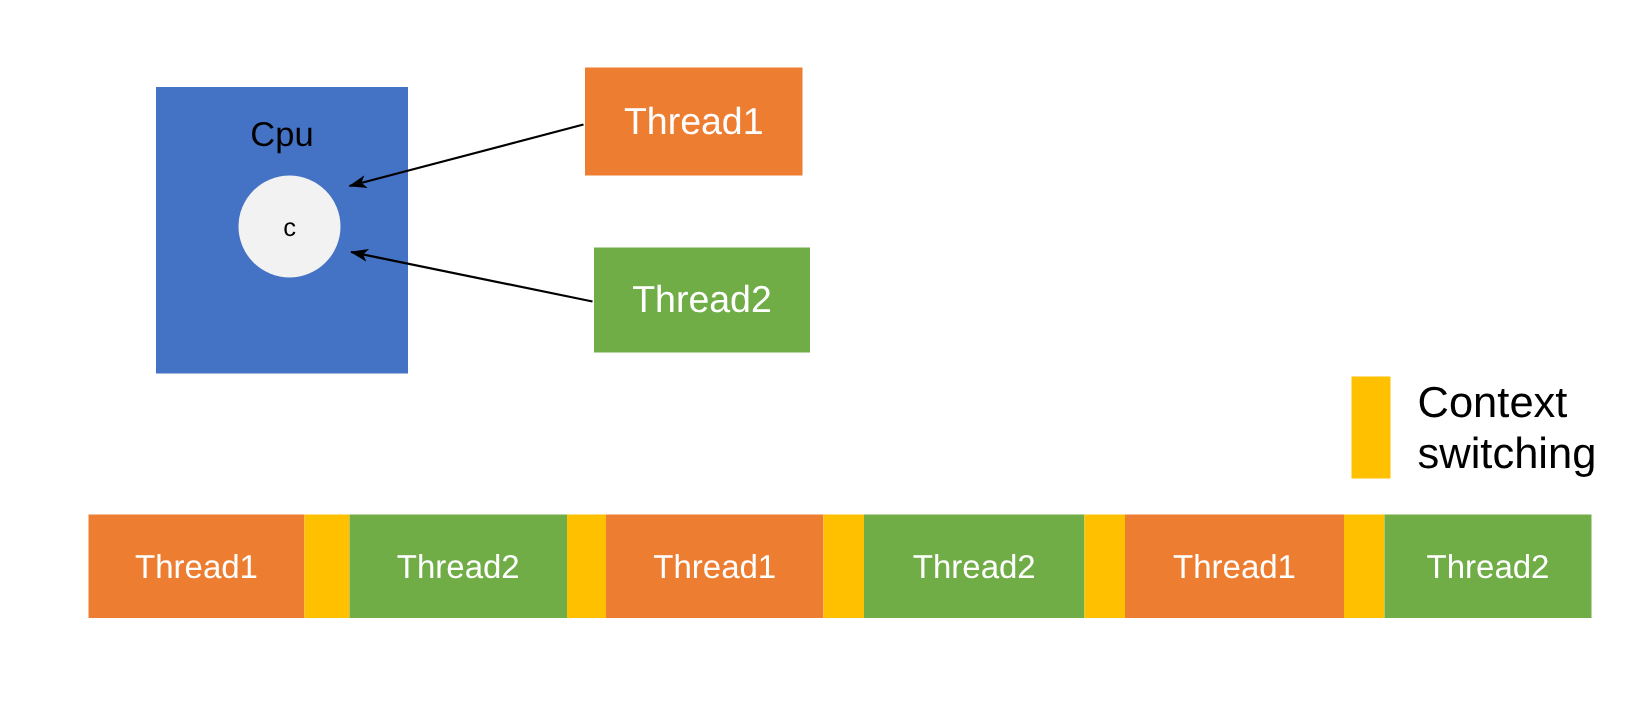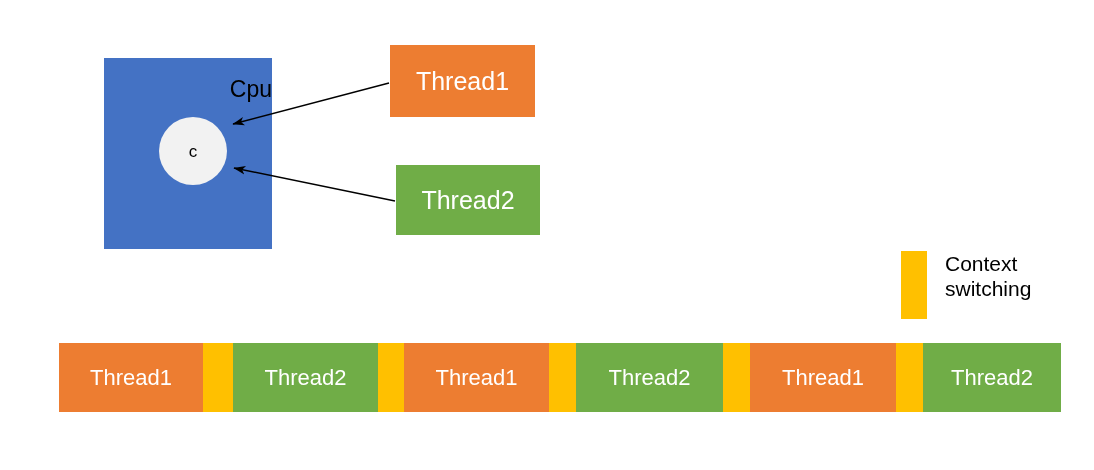--- a/index.html
+++ b/index.html
@@ -26,21 +26,21 @@
     top: 58px;
     width: 168px;
     height: 191px;
     background: #4472C4;
   }
   .cpu-label {
     position: absolute;
     left: 0;
     top: 20px;
     width: 168px;
-    text-align: right;
+    text-align: center;
     font-size: 23px;
     color: #000000;
     line-height: 1;
   }
   .cpu-core {
     position: absolute;
     left: 159px;
     top: 117px;
     width: 68px;
     height: 68px;
@@ -99,21 +99,21 @@
     align-items: flex-start;
   }
   .legend-swatch {
     width: 26px;
     height: 68px;
     background: #FFC000;
     flex: none;
   }
   .legend-text {
     margin-left: 18px;
-    font-size: 21px;
+    font-size: 29px;
     color: #000000;
     line-height: 1.18;
     white-space: pre-line;
     padding-top: 1px;
   }
 
   
   .timeline {
     position: absolute;
     left: 59px;

